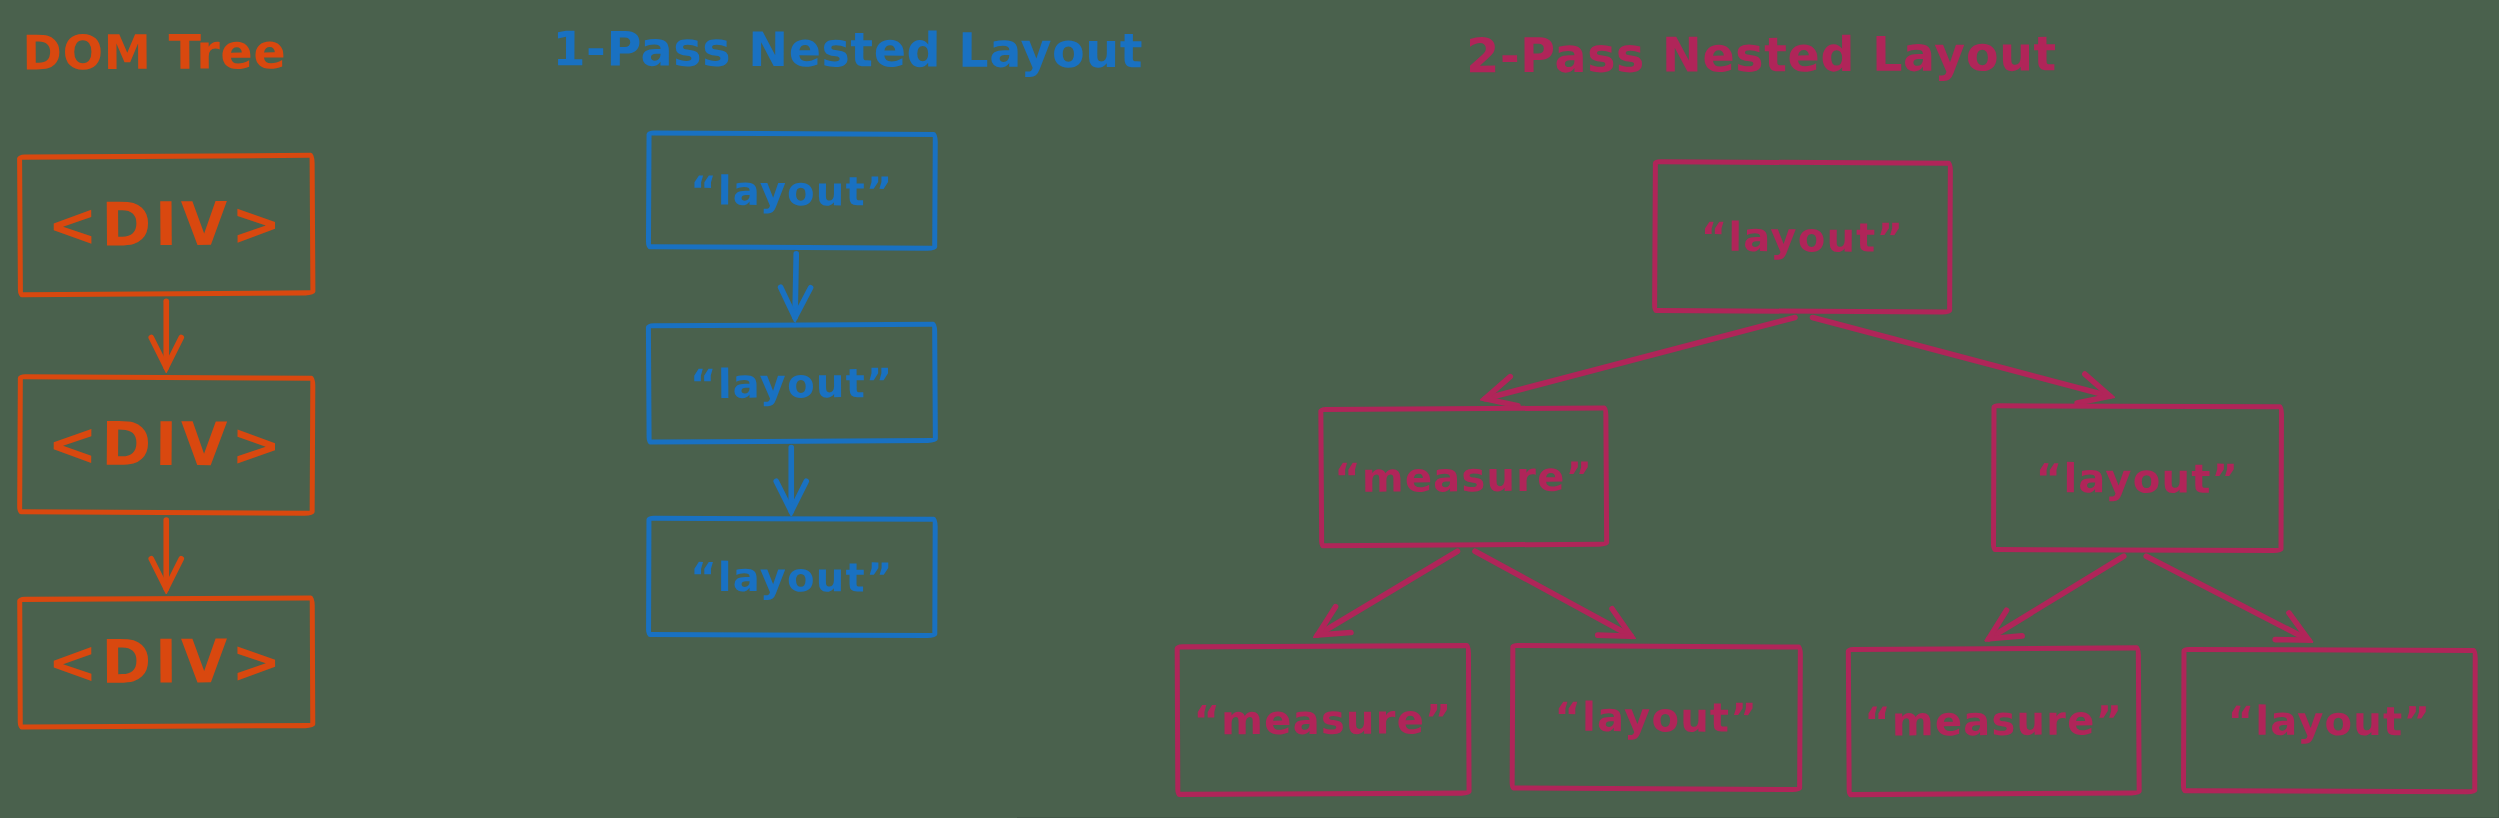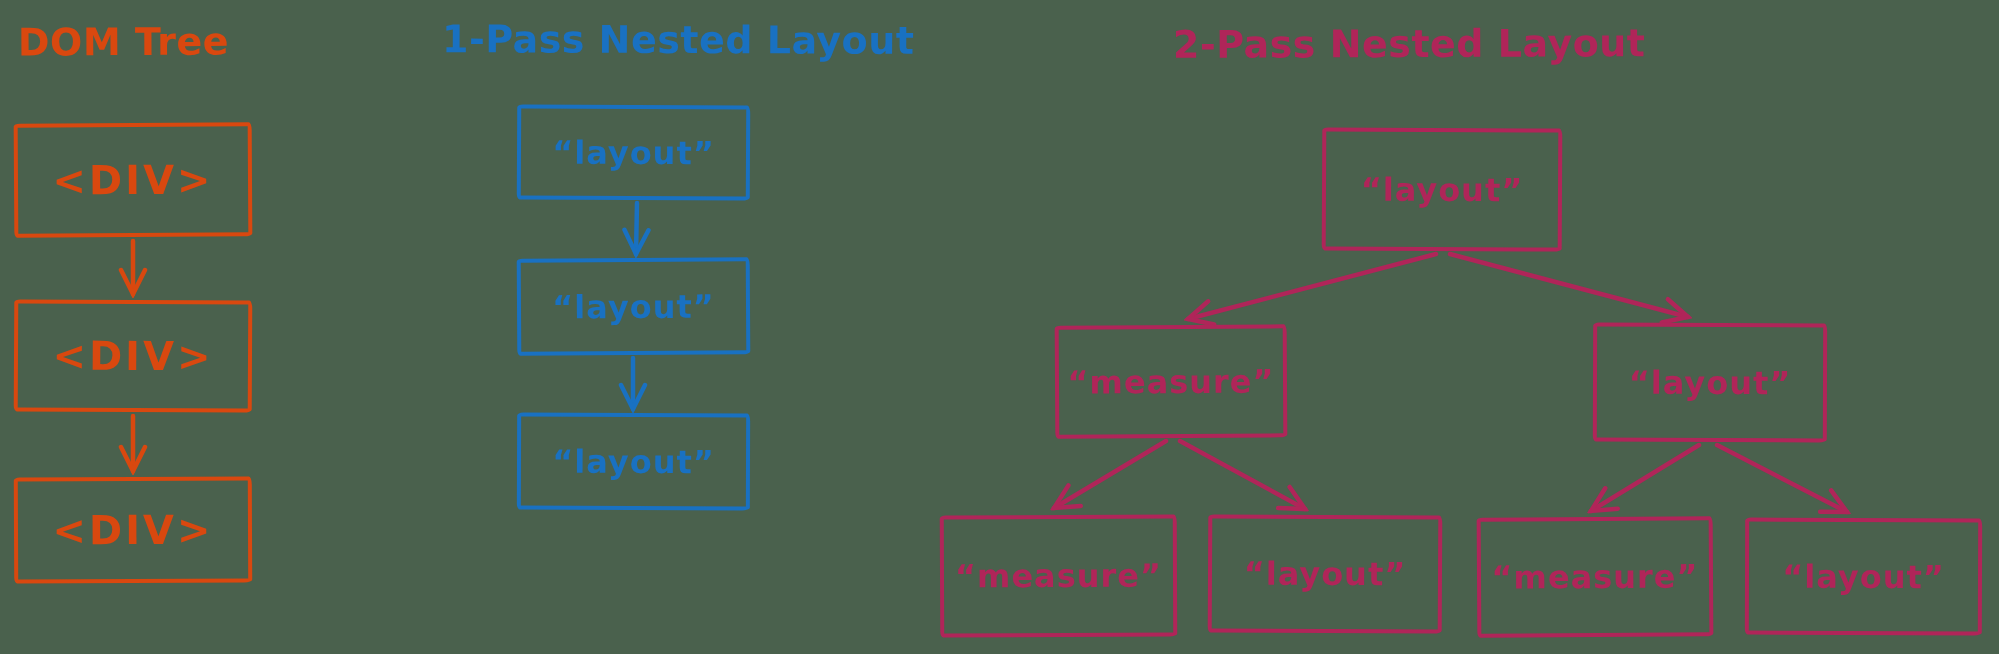--- a/index.html
+++ b/index.html
@@ -22,21 +22,21 @@
   .node{
     position:absolute;
     display:flex;align-items:center;justify-content:center;
     border:4px solid;border-radius:6px 3px 8px 3px/3px 8px 3px 6px;
     box-sizing:border-box;
   }
   .node.orange{border-color:var(--orange);color:var(--orange);}
   .node.blue{border-color:var(--blue);color:var(--blue);}
   .node.pink{border-color:var(--pink);color:var(--pink);}
   .node-label{font-weight:800;white-space:nowrap;}
-  .dom-label{font-size:40px;letter-spacing:3px;}
+  .dom-label{font-size:48px;letter-spacing:3px;}
   .q-label{font-size:32px;letter-spacing:1px;}
   .r1{transform:rotate(-.35deg);}
   .r2{transform:rotate(.3deg);}
   .r3{transform:rotate(-.25deg);}
   .r4{transform:rotate(.2deg);}
 </style>
 </head>
 <body>
 
 <div class="canvas">

